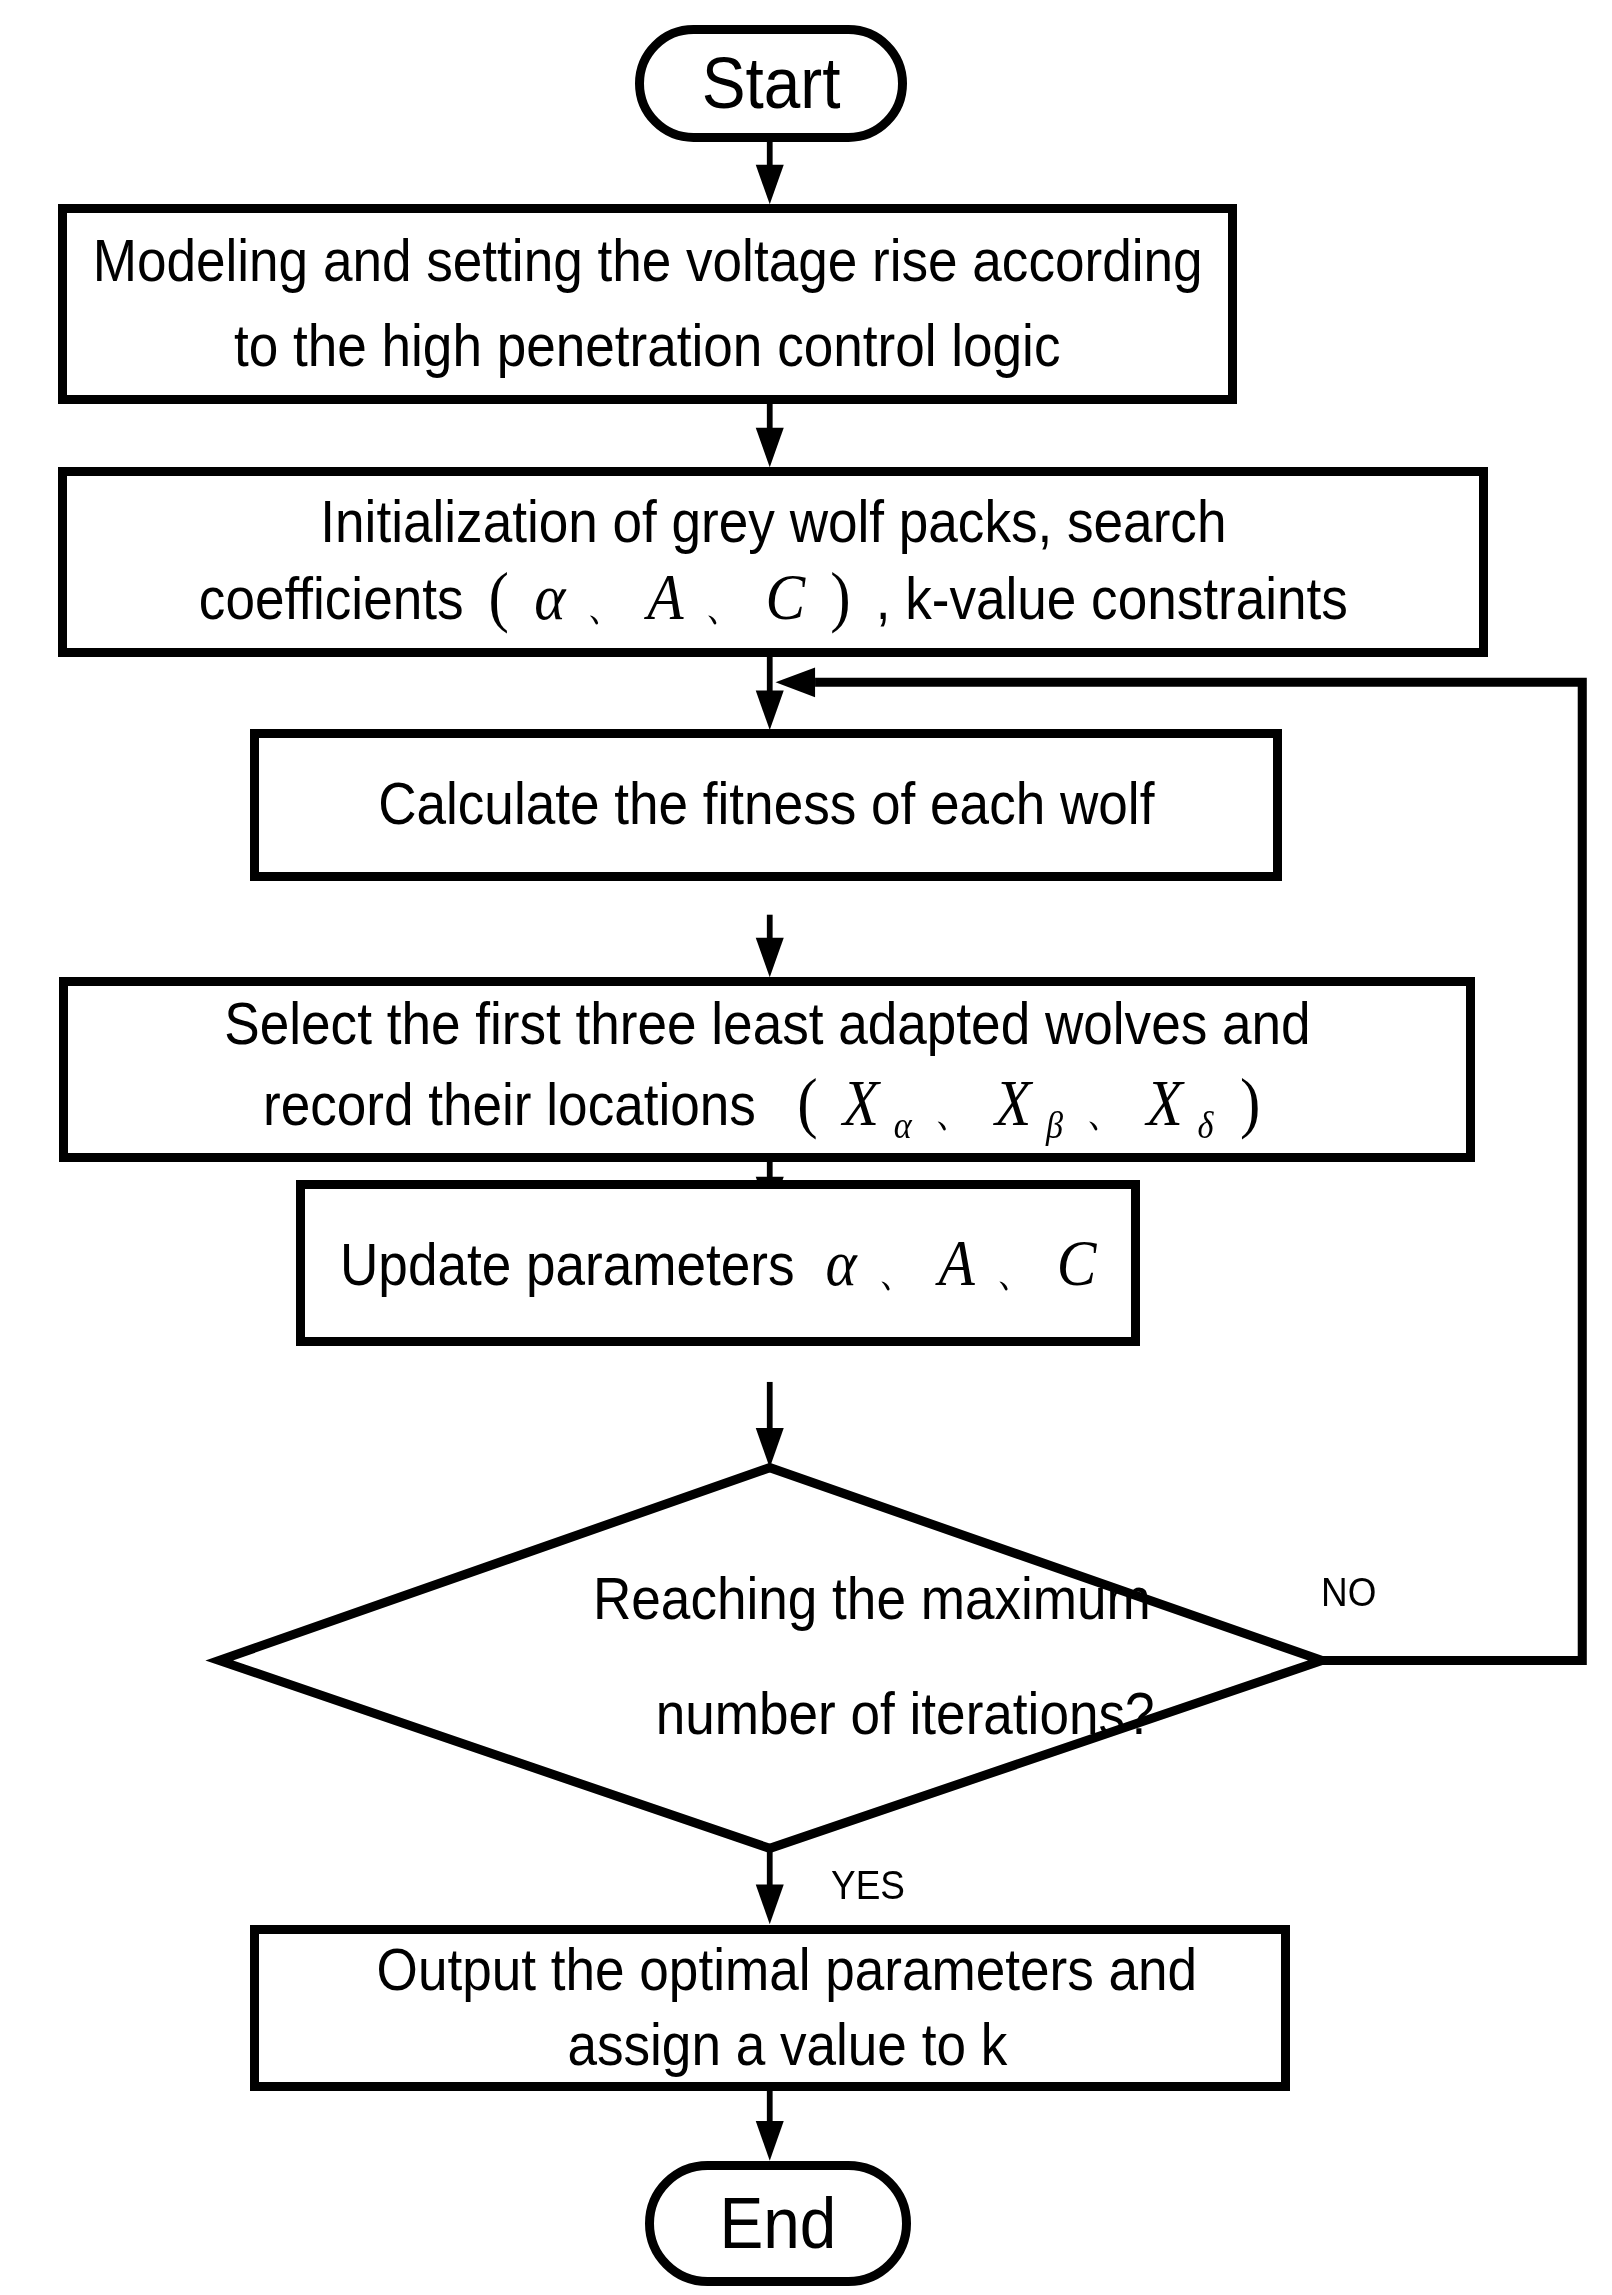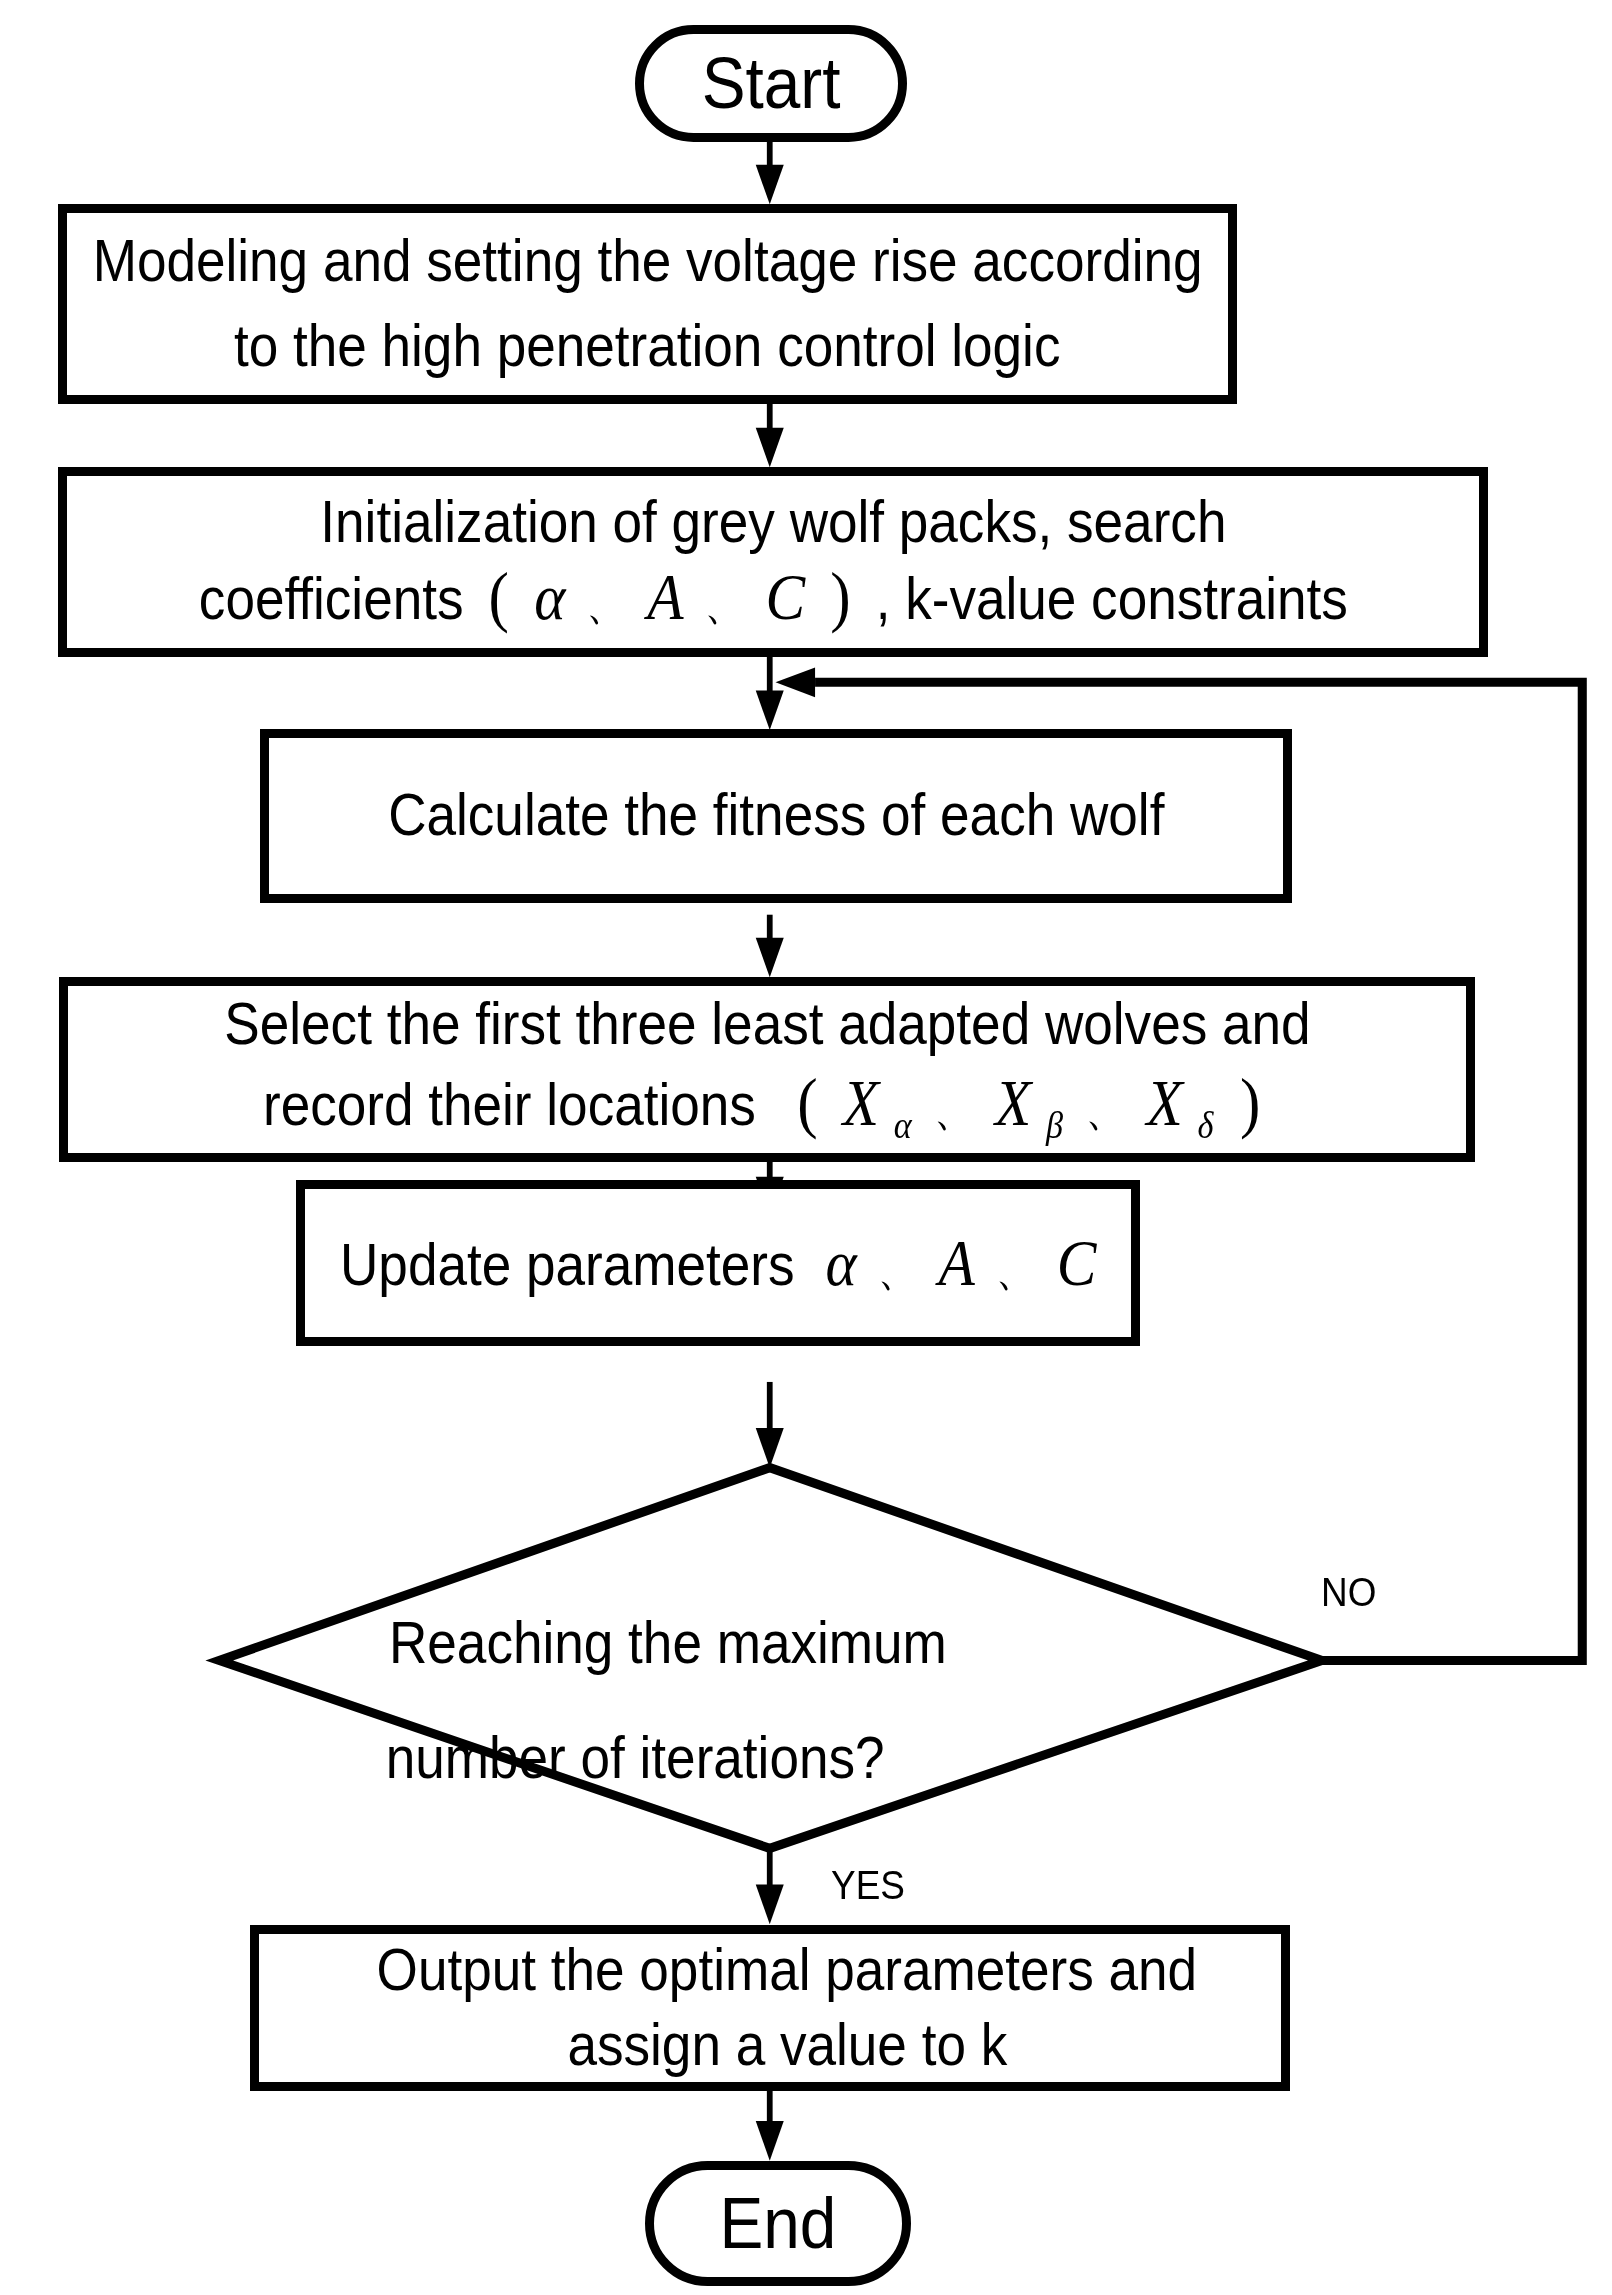--- a/index.html
+++ b/index.html
@@ -11,25 +11,25 @@
   .stadium{border-radius:823px;}
   .t{display:inline-block;transform:scaleX(0.9);transform-origin:50% 50%;
      white-space:nowrap;font-size:59px;line-height:1.08;}
   .big{font-size:73px;}
   .mi{font-family:"Liberation Serif","DejaVu Serif",serif;font-style:italic;font-size:66px;}
   .paren{font-family:"Liberation Serif","DejaVu Serif",serif;font-size:68px;margin:0 11.5px;}
   .sep{font-family:"DejaVu Sans",sans-serif;font-size:45px;padding:0 6.6px;}
   .msub{font-family:"Liberation Serif","DejaVu Serif",serif;font-style:italic;
         font-size:38px;vertical-align:-13px;margin-right:1.6px;}
   .gapr{margin-right:18px;}
-  .dtext{position:absolute;width:824px;left:358px;text-align:left;margin-top:44px;}
+  .dtext{position:absolute;width:824px;left:358px;text-align:right;}
   .edgelabel{position:absolute;width:140px;text-align:center;font-size:41px;line-height:49px;}
   #box1{left:58px;top:204px;width:1179px;height:200px;gap:21.4px;}
   #box2{left:58px;top:467px;width:1430px;height:190px;gap:5px;}
-  #box3{left:260px;top:729px;width:1032px;height:174px;}
+  #box3{left:250px;top:729px;width:1032px;height:152px;}
   #box4{left:59px;top:977px;width:1416px;height:185px;gap:10px;}
   #box5{left:296px;top:1180px;width:844px;height:166px;align-items:center;}
   #outbox{left:250px;top:1925px;width:1040px;height:166px;gap:11.5px;padding-left:34px;}
   #start{left:635px;top:25px;width:272px;height:117px;}
   #end{left:645px;top:2161px;width:266px;height:125px;}
   #dline1{top:1568px;}
   #dline2{top:1683px;}
   #no-label{left:1279px;top:1568px;}
   #yes-label{left:798px;top:1861px;}
 </style>

